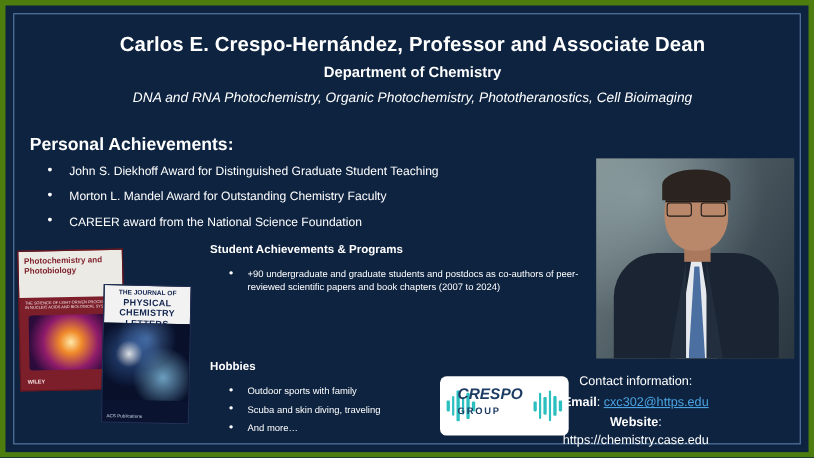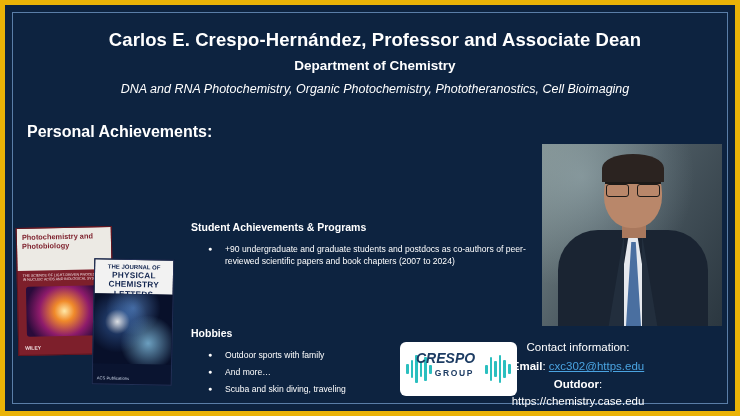--- a/index.html
+++ b/index.html
@@ -13,21 +13,21 @@
     overflow: hidden;
     font-family: "Liberation Sans", sans-serif;
     color: #ffffff;
   }
   .slide {
     position: relative;
     width: 740px;
     height: 416px;
     background: #0d2340;
     box-sizing: border-box;
-    border: 5px solid #eab308;
+    border: 5px solid #4d7c0f;
   }
   .inner-border {
     position: absolute;
     left: 7px;
     top: 7px;
     right: 7px;
     bottom: 7px;
     border: 1px solid #5a7ea8;
     pointer-events: none;
   }
@@ -396,21 +396,21 @@
   .logo .bar {
     width: 2.6px;
     background: #2bbfbf;
     border-radius: 1px;
   }
   .logo .logo-text {
     position: absolute;
     left: 16px;
     top: 9px;
     width: 58px;
-    text-align: right;
+    text-align: left;
     color: #16324f;
   }
   .logo .crespo {
     font-size: 14px;
     font-weight: bold;
     font-style: italic;
     line-height: 1;
     color: #1d3c63;
   }
   .logo .group {
@@ -452,31 +452,36 @@
 
   <div class="header">
     <div class="title">Carlos E. Crespo-Hernández, Professor and Associate Dean</div>
     <div class="subtitle">Department of Chemistry</div>
     <div class="research">DNA and RNA Photochemistry, Organic Photochemistry, Phototheranostics, Cell Bioimaging</div>
   </div>
 
   <div class="personal-head">
     <span>Personal Achievements</span><span>:</span>
   </div>
+  <ul class="personal-list">
+    <li>John S. Diekhoff Award for Distinguished Graduate Student Teaching</li>
+    <li>Morton L. Mandel Award for Outstanding Chemistry Faculty</li>
+    <li>CAREER award from the National Science Foundation</li>
+  </ul>
 
   <div class="student-head">Student Achievements &amp; Programs</div>
   <ul class="student-list">
     <li>+90 undergraduate and graduate students and postdocs as co-authors of peer-reviewed scientific papers and book chapters (2007  to 2024)</li>
   </ul>
 
   <div class="hobbies-head">Hobbies</div>
   <ul class="hobbies-list">
     <li>Outdoor sports  with family</li>
+    <li>Scuba and skin diving, traveling</li>
     <li>And more…</li>
-    <li>Scuba and skin diving, traveling</li>
   </ul>
 
   <div class="photo">
     <div class="backdrop"></div>
     <div class="suit"></div>
     <div class="shirt"></div>
     <div class="tie"></div>
     <div class="lapel-l"></div>
     <div class="lapel-r"></div>
     <div class="neck"></div>
@@ -526,17 +531,17 @@
       <div class="bar" style="height:10px"></div>
     </div>
   </div>
 
   <div class="contact">
     <div class="c-head">Contact information:</div>
     <div>
       <span class="lbl">Email</span><span>: </span><a href="#">cxc302@https.edu</a>
     </div>
     <div>
-      <span class="lbl">Outdoor</span><span>:</span>
+      <span class="lbl">Website</span><span>:</span>
     </div>
     <div class="site-url">https://chemistry.case.edu</div>
   </div>
 </div>
 
 </body></html>

